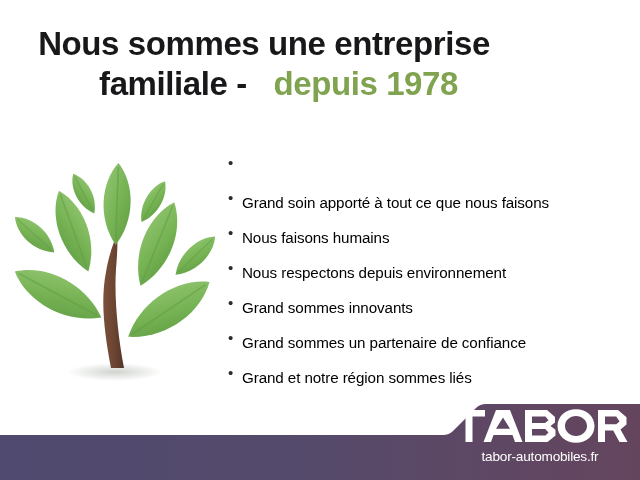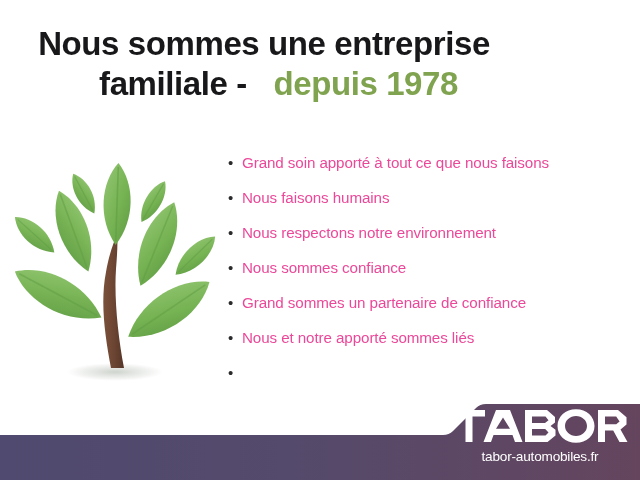--- a/index.html
+++ b/index.html
@@ -68,23 +68,24 @@
     font-size: 15px;
     line-height: 22px;
     color: #2b2b2e;
     text-align: left;
   }
   .bullet-text {
     flex: 1 1 auto;
     font-family: "Liberation Sans", sans-serif;
     font-size: 15.2px;
     line-height: 22px;
-    color: #ec4899;
+    color: #000000;
     white-space: nowrap;
     letter-spacing: -0.1px;
+    margin-top: 40px;
   }
 
   
   #tree-art {
     position: absolute;
     left: 12px;
     top: 150px;
     width: 205px;
     height: 232px;
   }
@@ -221,33 +222,33 @@
     <div class="bullet-row">
       <span class="bullet-dot">•</span>
       <span class="bullet-text">Grand soin apporté à tout ce que nous faisons</span>
     </div>
     <div class="bullet-row">
       <span class="bullet-dot">•</span>
       <span class="bullet-text">Nous faisons humains</span>
     </div>
     <div class="bullet-row">
       <span class="bullet-dot">•</span>
-      <span class="bullet-text">Nous respectons notre environnement</span>
-    </div>
-    <div class="bullet-row">
-      <span class="bullet-dot">•</span>
-      <span class="bullet-text">Nous sommes confiance</span>
+      <span class="bullet-text">Nous respectons depuis environnement</span>
+    </div>
+    <div class="bullet-row">
+      <span class="bullet-dot">•</span>
+      <span class="bullet-text">Grand sommes innovants</span>
     </div>
     <div class="bullet-row">
       <span class="bullet-dot">•</span>
       <span class="bullet-text">Grand sommes un partenaire de confiance</span>
     </div>
     <div class="bullet-row">
       <span class="bullet-dot">•</span>
-      <span class="bullet-text">Nous et notre apporté sommes liés</span>
+      <span class="bullet-text">Grand et notre région sommes liés</span>
     </div>
     <div class="bullet-row">
       <span class="bullet-dot">•</span>
     </div>
   </div>
 
   <div id="footer">
     <svg id="footer-shape" viewBox="0 0 640 82" width="640" height="82" preserveAspectRatio="none">
       <defs>
         <linearGradient id="footg" x1="0" y1="0" x2="1" y2="0">

